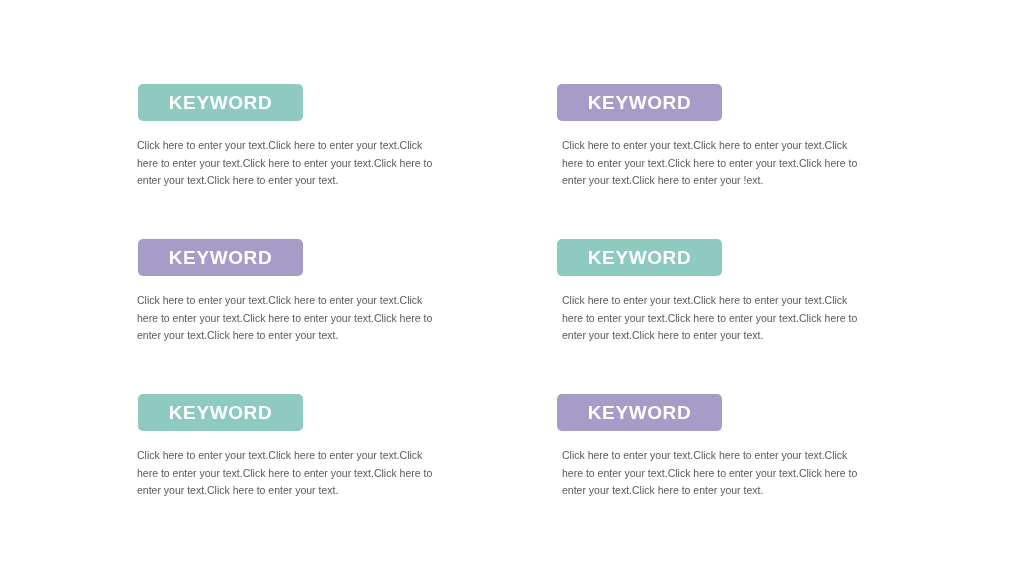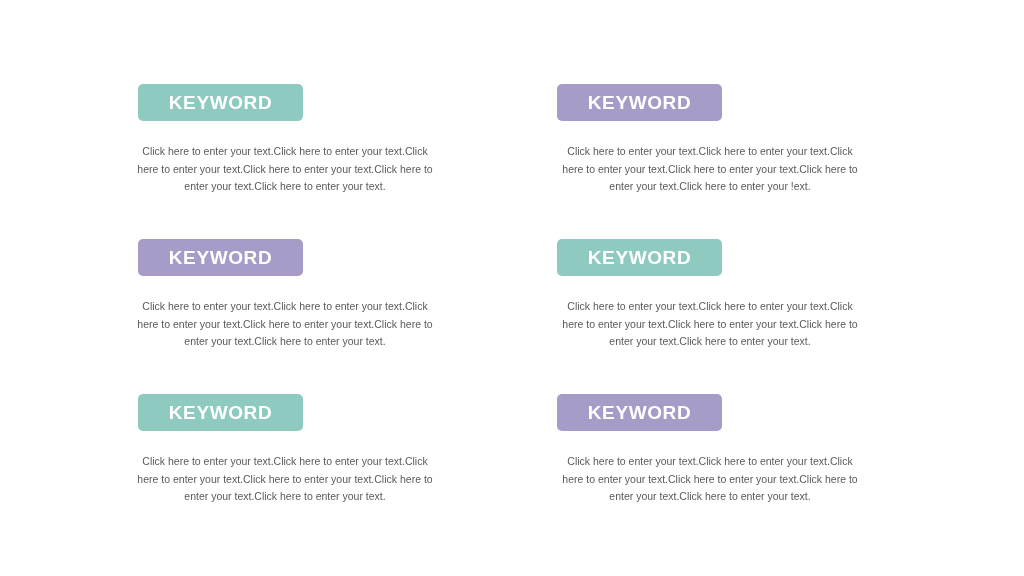--- a/index.html
+++ b/index.html
@@ -50,26 +50,26 @@
   .keyword-bar.purple{ background: #a79bc8; }
   .keyword-text {
     color: #ffffff;
     font-size: 19px;
     font-weight: bold;
     letter-spacing: 0.6px;
     line-height: 1;
     white-space: nowrap;
   }
   .body-text {
-    margin-top: 22px;
+    margin-top: 16px;
     width: 296px;
     color: #5a5a5a;
     font-size: 10.5px;
     line-height: 17.6px;
-    text-align: center;
+    text-align: left;
   }
   .col-right .keyword-bar { margin-left: 0; }
   .col-right .keyword-text { }
   .block.col-left .keyword-bar { margin-left: 6px; }
   .block.col-left .body-text { margin-left: 5px; }
   .block.col-right .body-text { margin-left: 5px; }
 </style>
 </head>
 <body>
 

